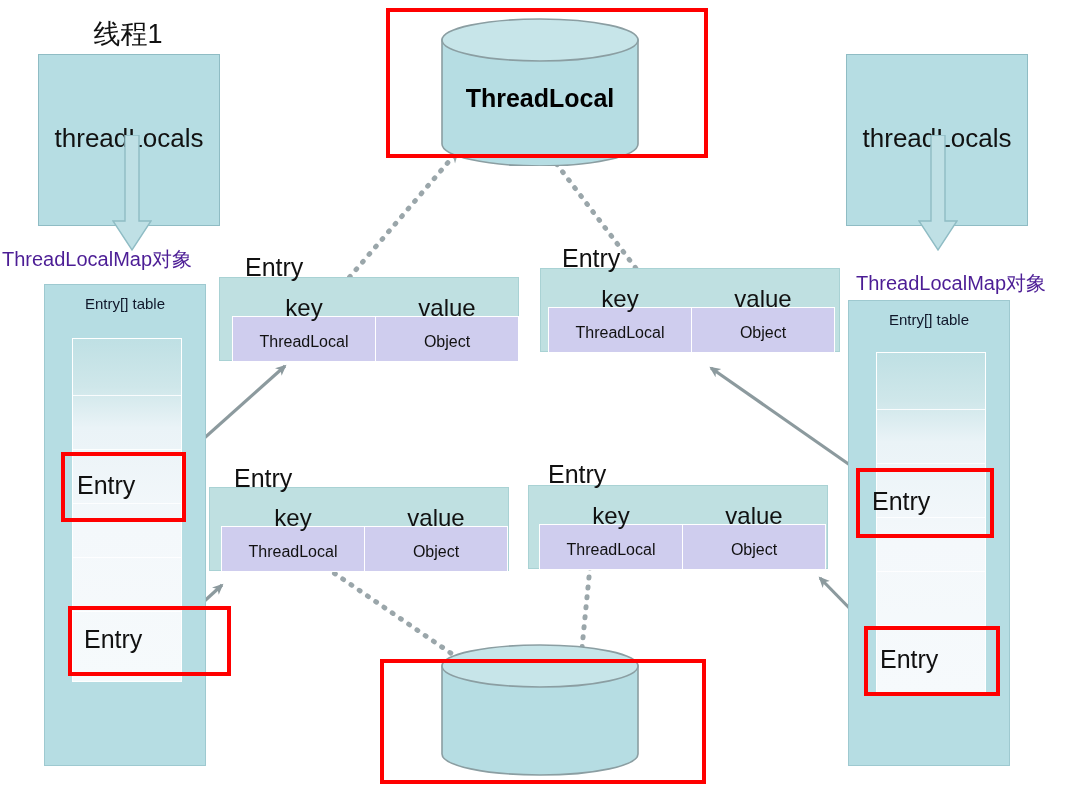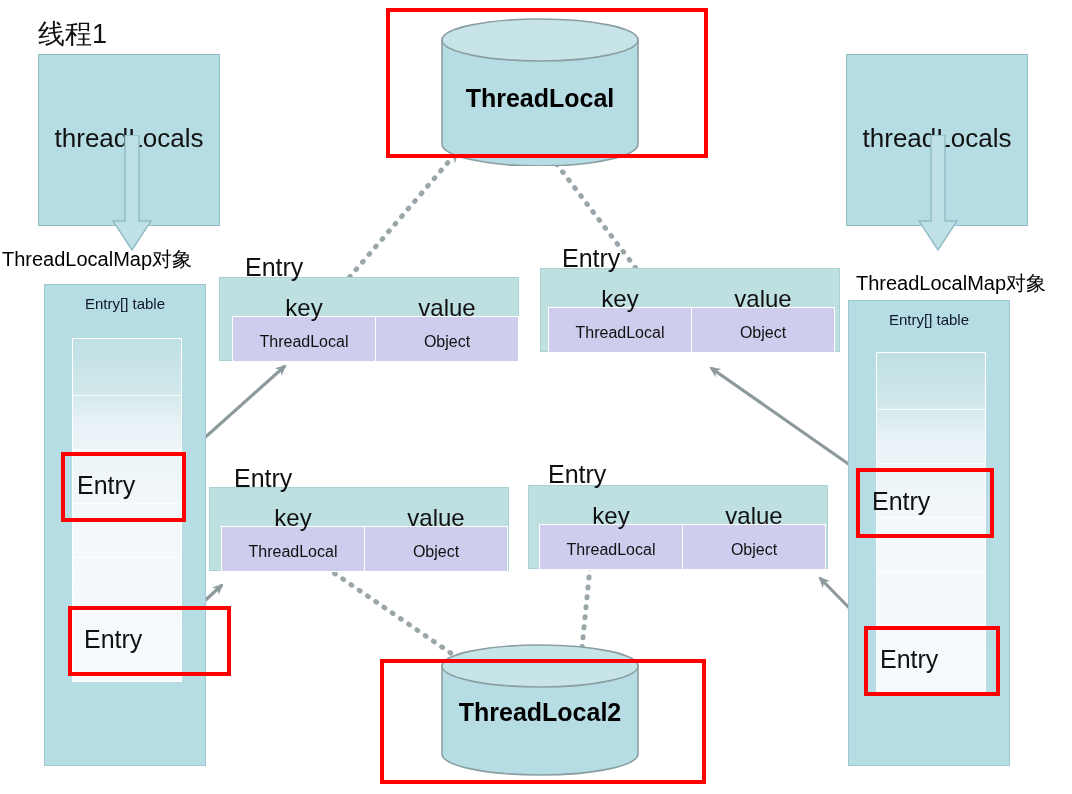--- a/index.html
+++ b/index.html
@@ -2,31 +2,31 @@
 <html><head>
 <meta charset="utf-8">
 <style>
   html,body{margin:0;padding:0;background:#fff;}
   body{font-family:"Liberation Sans","DejaVu Sans",sans-serif;}
   #stage{position:relative;width:1072px;height:794px;background:#fff;overflow:hidden;}
 
   .abs{position:absolute;box-sizing:border-box;}
 
   
-  .thread-title{font-size:27px;color:#111;white-space:nowrap;}
+  .thread-title{font-size:27px;color:#111;text-align:center;white-space:nowrap;}
   .thread-box{background:#b6dde3;border:1px solid #8fbcc4;}
   .thread-box .lbl{position:absolute;left:0;right:0;top:50%;transform:translateY(-56%);
         text-align:center;font-size:26px;color:#111;white-space:nowrap;}
 
   
   .fat-arrow{position:absolute;}
   .fat-arrow svg{display:block;}
 
   
-  .map-label{font-size:20px;color:#000000;white-space:nowrap;}
+  .map-label{font-size:20px;color:#4c1d95;white-space:nowrap;}
 
   
   .table-box{background:#b6dde3;border:1px solid #9ec9d0;}
   .table-box .caption{position:absolute;left:0;right:0;top:10px;text-align:center;
         font-size:15px;color:#0f172a;white-space:nowrap;}
   .table-col{position:absolute;border:1px solid #ffffff;
         background:linear-gradient(180deg,#bfe0e4 0%,#cfe7ea 14%,#eaf3f7 26%,#f4f8fb 55%,#f6fafc 100%);}
   .cell-sep{position:absolute;left:0;right:0;height:1px;background:#ffffff;opacity:.85;}
 
   .entry-cell{position:absolute;border:4px solid #ff0000;background:transparent;}
@@ -220,16 +220,15 @@
   </div>
   <div class="cyl-label" style="left:440px;top:84px;width:200px;">ThreadLocal</div>
   <div class="redbox" style="left:386px;top:8px;width:314px;height:142px;"></div>
 
   <div class="cyl-wrap" style="left:440px;top:644px;width:200px;height:132px;">
     <svg width="200" height="132" viewBox="0 0 200 132">
       <path d="M2,22 L2,110 A98,21 0 0 0 198,110 L198,22 Z" fill="#b6dde3" stroke="#8b9ea2" stroke-width="1.6"></path>
       <ellipse cx="100" cy="22" rx="98" ry="21" fill="#c7e5e9" stroke="#8b9ea2" stroke-width="1.6"></ellipse>
     </svg>
   </div>
-  <div class="cyl-label" style="left:440px;top:698px;width:200px;">ThreadLocal2</div>
   <div class="redbox" style="left:380px;top:659px;width:318px;height:117px;"></div>
 
 </div>
 
 </body></html>

